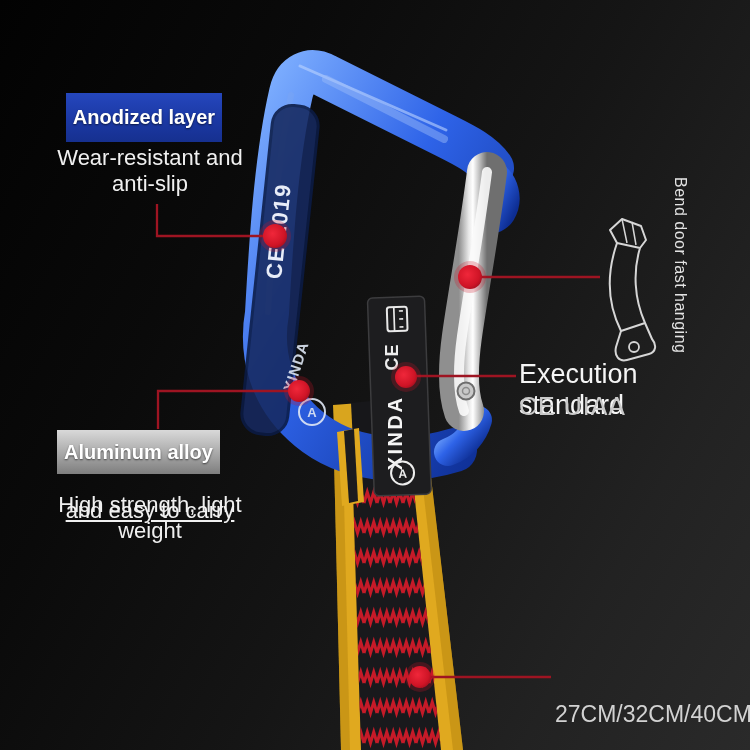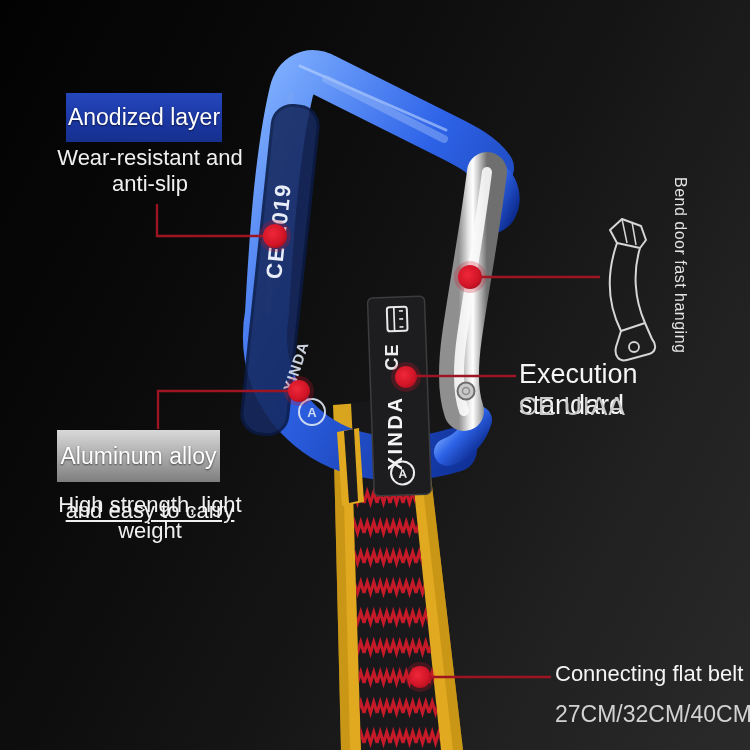--- a/index.html
+++ b/index.html
@@ -5,21 +5,21 @@
   html,body{margin:0;padding:0;background:#000;}
   #stage{
     position:relative;width:750px;height:750px;overflow:hidden;
     font-family:"Liberation Sans", sans-serif;
     background:linear-gradient(118deg,#020202 0%,#0a0a0a 28%,#151515 55%,#222222 80%,#2a2a2a 100%);
   }
   #scene{position:absolute;left:0;top:0;z-index:1;}
   .label{position:absolute;z-index:2;color:#f2f2f2;}
   .title-box{
     display:flex;align-items:center;justify-content:center;
-    font-weight:normal;font-size:23px;color:#ffffff;
+    font-weight:bold;font-size:20px;color:#ffffff;
     text-shadow:0 1px 2px rgba(0,0,0,.6);
   }
   .box-blue{background:linear-gradient(180deg,#2547bd 0%,#1b38a4 55%,#16308f 100%);}
   .box-gray{background:linear-gradient(180deg,#d9d9d9 0%,#b5b5b5 40%,#7e7e7e 100%);}
   .desc{font-size:22px;color:#f0f0f0;text-align:center;}
   .rt{writing-mode:vertical-rl;font-size:16px;color:#e3e3e3;letter-spacing:.5px;}
   .h-exec{font-size:27px;color:#f5f5f5;}
   .v-ce{font-size:25px;color:#c9c9c9;letter-spacing:1px;}
   .h-belt{font-size:22px;font-weight:500;color:#f5f5f5;}
   .v-size{font-size:23px;color:#d2d2d2;}
@@ -141,20 +141,19 @@
   </svg>
 
   <div class="label title-box box-blue" style="left:66px;top:93px;width:156px;height:49px;">Anodized layer</div>
   <div class="label desc" style="left:38px;top:145px;width:224px;">Wear-resistant and anti-slip</div>
 
   <div class="label rt" style="left:671px;top:177px;height:200px;">Bend door fast hanging</div>
 
   <div class="label h-exec" style="left:519px;top:359px;">Execution standard</div>
   <div class="label v-ce" style="left:519px;top:392px;">CE UIAA</div>
 
-  <div class="label title-box box-gray" style="left:57px;top:430px;width:163px;height:52px;">Aluminum alloy</div>
+  <div class="label title-box box-gray" style="left:57px;top:430px;width:163px;height:44px;">Aluminum alloy</div>
   <div class="label desc" style="left:30px;top:492px;width:240px;">High strength, light weight</div>
   <div class="label desc" style="left:30px;top:498px;width:240px;text-decoration:underline;">and easy to carry</div>
 
-  <div class="label h-belt" style="left:555px;top:661px;">Connecting flat belt</div>
   <div class="label v-size" style="left:555px;top:701px;">27CM/32CM/40CM</div>
 
 </div>
 
 </body></html>

